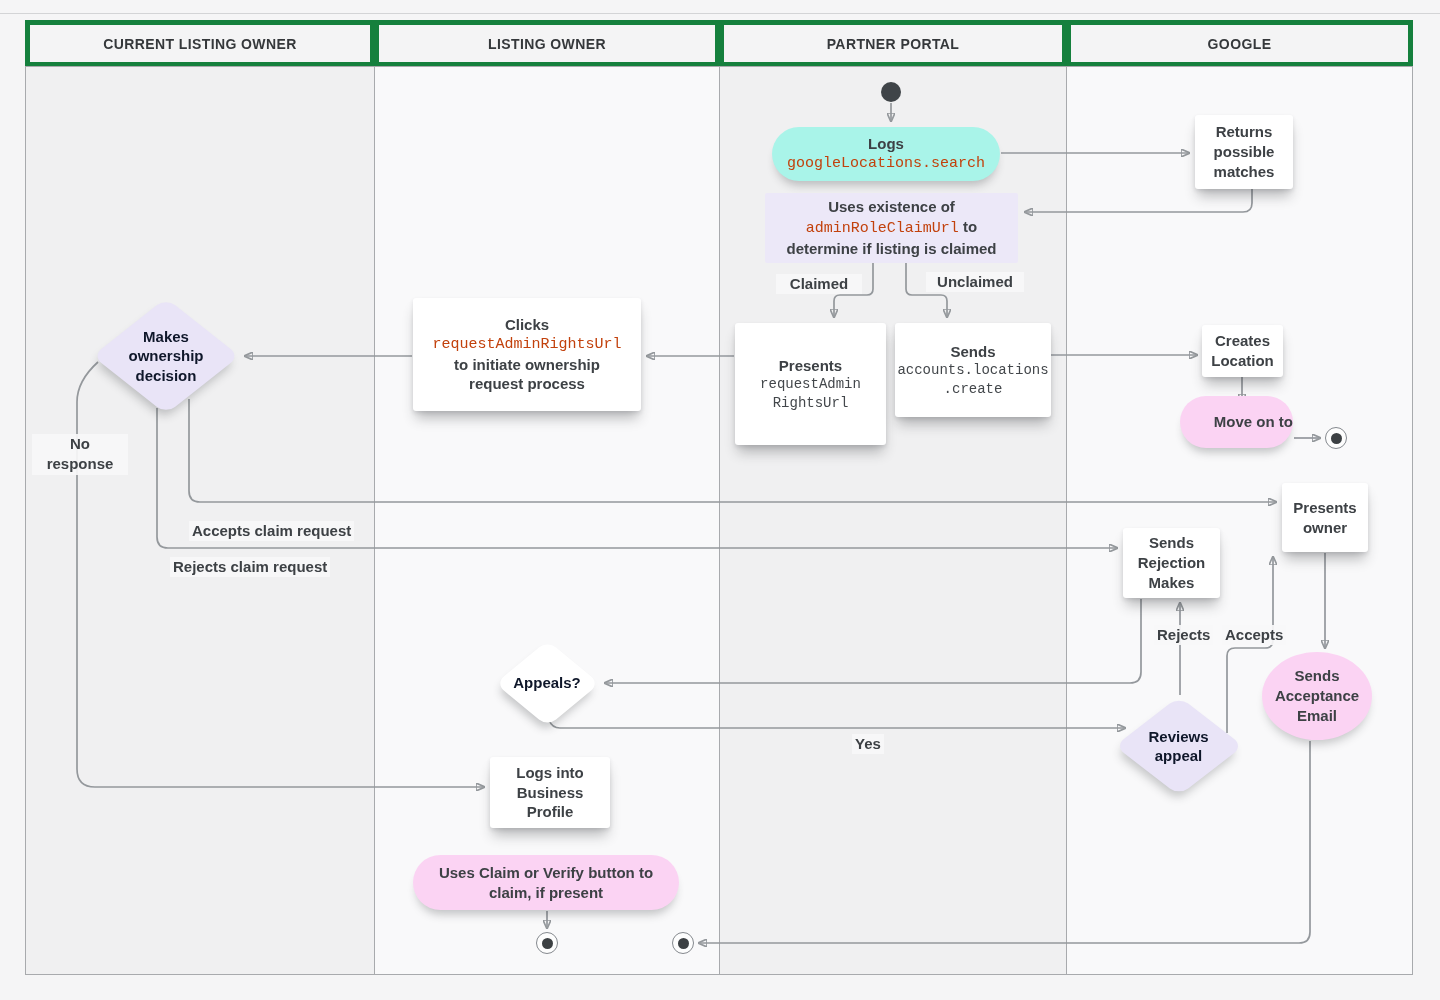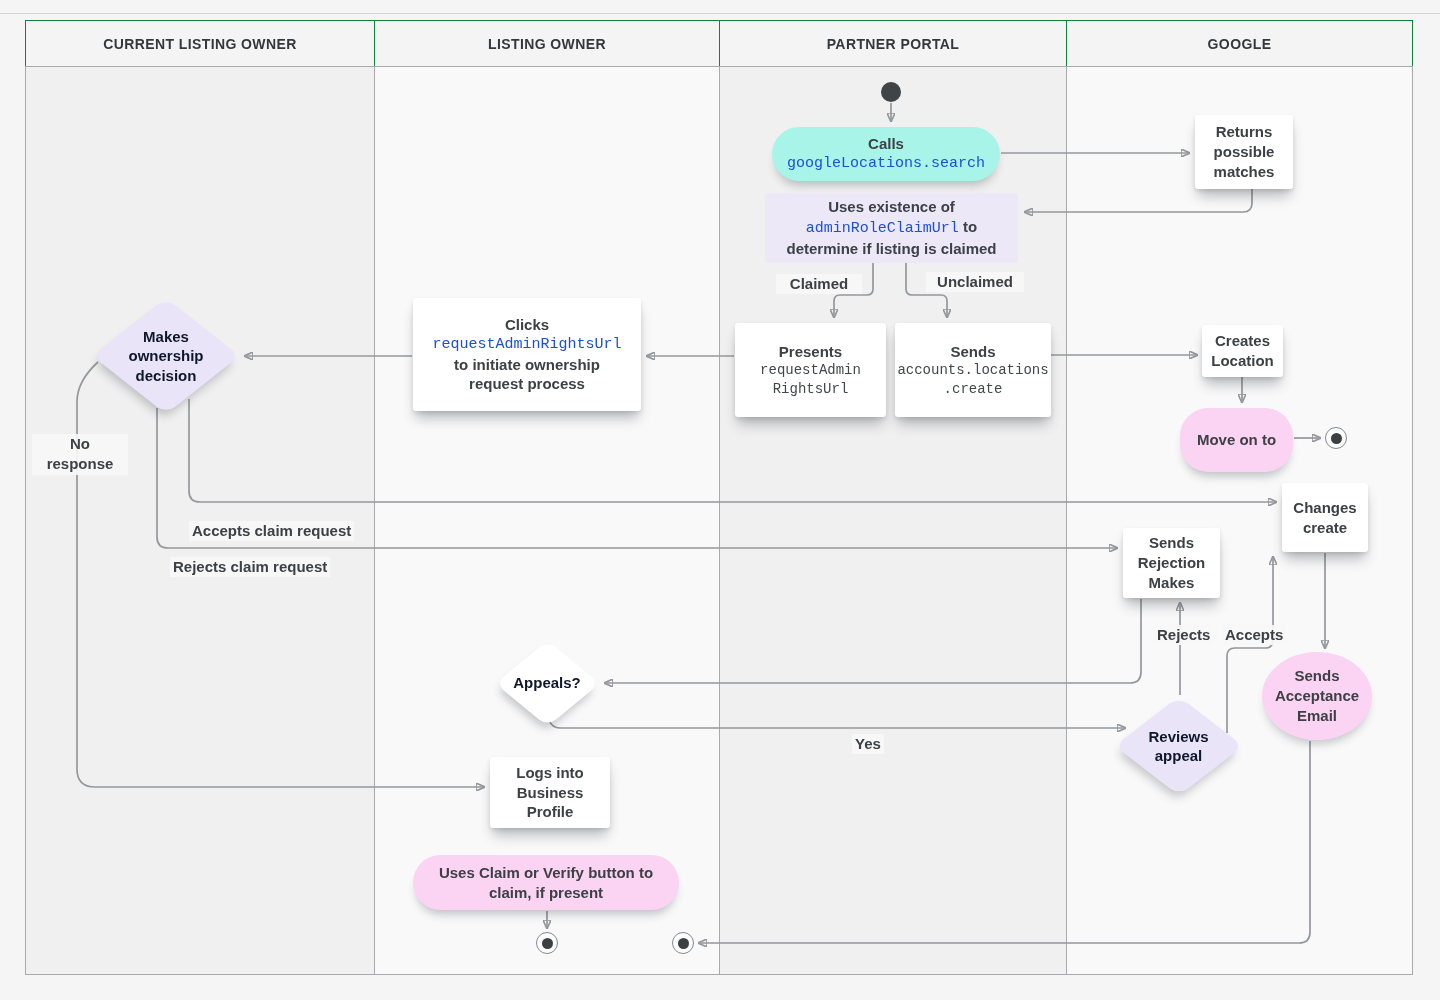--- a/index.html
+++ b/index.html
@@ -6,21 +6,21 @@
   body{
     width:1440px;height:1000px;position:relative;overflow:hidden;
     background:#f5f5f6;
     font-family:"Liberation Sans", sans-serif;
     color:#3d4145;
   }
   .hairline{position:absolute;left:0;top:13px;width:1440px;height:1px;background:#d3d4d6;}
   
   .lane-header{
     position:absolute;top:20px;height:47px;background:#f4f4f5;
-    border:1px solid #15803d;box-sizing:border-box;
+    border:5px solid #15803d;box-sizing:border-box;
     display:flex;align-items:center;justify-content:center;
     font-weight:700;font-size:14px;letter-spacing:.4px;color:#35383b;
   }
   .lane-body{
     position:absolute;top:66px;height:909px;border:1px solid #a8aaad;box-sizing:border-box;
   }
   .lane-grey{background:#f0f0f1;}
   .lane-light{background:#f9f9fa;}
   
   svg.connectors{position:absolute;left:0;top:0;width:1440px;height:1000px;pointer-events:none;}
@@ -33,21 +33,21 @@
   }
   .box{
     background:#ffffff;border-radius:3px;
     box-shadow:0 10px 12px -3px rgba(40,44,48,.30), 0 2px 4px rgba(40,44,48,.12);
   }
   .pill{border-radius:28px;box-shadow:0 8px 10px -4px rgba(40,44,48,.28);}
   .teal{background:#a9f4e9;}
   .pink{background:#fbd3f3;}
   .lavender{background:#ece8f8;}
   .ellipse{background:#fbd3f3;border-radius:50%;box-shadow:0 8px 10px -4px rgba(40,44,48,.25);}
-  .code{font-family:"Liberation Mono", monospace;font-weight:400;font-size:15px;color:#1d4ed8;}
+  .code{font-family:"Liberation Mono", monospace;font-weight:400;font-size:15px;color:#c2410c;}
   .code-sm{font-family:"Liberation Mono", monospace;font-weight:400;font-size:14px;color:#43474b;white-space:nowrap;}
   .block{display:block;}
   
   .diamond{position:absolute;}
   .diamond .shape{
     position:absolute;left:50%;top:50%;
     background:#e9e4f7;border-radius:10px;
     box-shadow:4px 6px 8px -2px rgba(40,44,48,.25);
   }
   .diamond .shape.white{background:#ffffff;}
@@ -119,54 +119,54 @@
   <path d="M1180,695 V604" marker-end="url(#arr)"></path>
   <path d="M1227,733 V656 Q1227,648 1235,648 H1265 Q1273,648 1273,640 V558" marker-end="url(#arr)"></path>
   <path d="M1325,553 V647" marker-end="url(#arr)"></path>
   <path d="M1310,741 V932 Q1310,943 1299,943 H700" marker-end="url(#arr)"></path>
   <path d="M547,911 V927" marker-end="url(#arr)"></path>
 </svg>
 
 <div class="start-node" style="left:881px;top:82px;"></div>
 
 <div class="node pill teal" style="left:772px;top:127px;width:228px;height:54px;">
-  <span class="block">Calls</span>
+  <span class="block">Logs</span>
   <span class="block code">googleLocations.search</span>
 </div>
 
 <div class="node box" style="left:1195px;top:115px;width:98px;height:74px;">
   <span>Returns possible matches</span>
 </div>
 
 <div class="node lavender" style="left:765px;top:193px;width:253px;height:70px;border-radius:2px;">
   <span class="block">Uses existence of</span>
   <span class="block"><span class="code">adminRoleClaimUrl</span><span> to</span></span>
   <span class="block">determine if listing is claimed</span>
 </div>
 
 <div class="edge-label" style="left:776px;top:274px;width:80px;">Claimed</div>
 <div class="edge-label" style="left:926px;top:272px;width:92px;">Unclaimed</div>
 
-<div class="node box" style="left:735px;top:323px;width:151px;height:94px;">
+<div class="node box" style="left:735px;top:323px;width:151px;height:122px;">
   <span class="block">Presents</span>
   <span class="block code-sm">requestAdmin</span>
   <span class="block code-sm">RightsUrl</span>
 </div>
 
 <div class="node box" style="left:895px;top:323px;width:156px;height:94px;">
   <span class="block">Sends</span>
   <span class="block code-sm">accounts.locations</span>
   <span class="block code-sm">.create</span>
 </div>
 
 <div class="node box" style="left:1202px;top:325px;width:81px;height:52px;">
   <span>Creates Location</span>
 </div>
 
-<div class="node pill pink" style="left:1180px;top:408px;width:113px;height:64px;">
+<div class="node pill pink" style="left:1180px;top:396px;width:113px;height:52px;align-items:flex-end;">
   <span>Move on to</span>
 </div>
 <div class="end-node" style="left:1325px;top:427px;"></div>
 
 <div class="node box" style="left:413px;top:298px;width:228px;height:113px;">
   <span class="block">Clicks</span>
   <span class="block code">requestAdminRightsUrl</span>
   <span class="block" style="max-width:190px;">to initiate ownership request process</span>
 </div>
 
@@ -177,21 +177,21 @@
 
 <div class="edge-label wrap" style="left:32px;top:434px;width:90px;">No response</div>
 <div class="edge-label" style="left:189px;top:505px;margin-top:16px;">Accepts claim request</div>
 <div class="edge-label" style="left:170px;top:557px;">Rejects claim request</div>
 
 <div class="node box" style="left:1123px;top:528px;width:97px;height:70px;">
   <span>Sends Rejection Makes</span>
 </div>
 
 <div class="node box" style="left:1282px;top:483px;width:86px;height:69px;">
-  <span>Changes create</span>
+  <span>Presents owner</span>
 </div>
 
 <div class="edge-label" style="left:1154px;top:625px;">Rejects</div>
 <div class="edge-label" style="left:1222px;top:625px;">Accepts</div>
 
 <div class="node ellipse" style="left:1262px;top:652px;width:110px;height:88px;">
   <span style="max-width:92px;">Sends Acceptance Email</span>
 </div>
 
 <div class="diamond" style="left:1115px;top:697px;width:127px;height:98px;">

